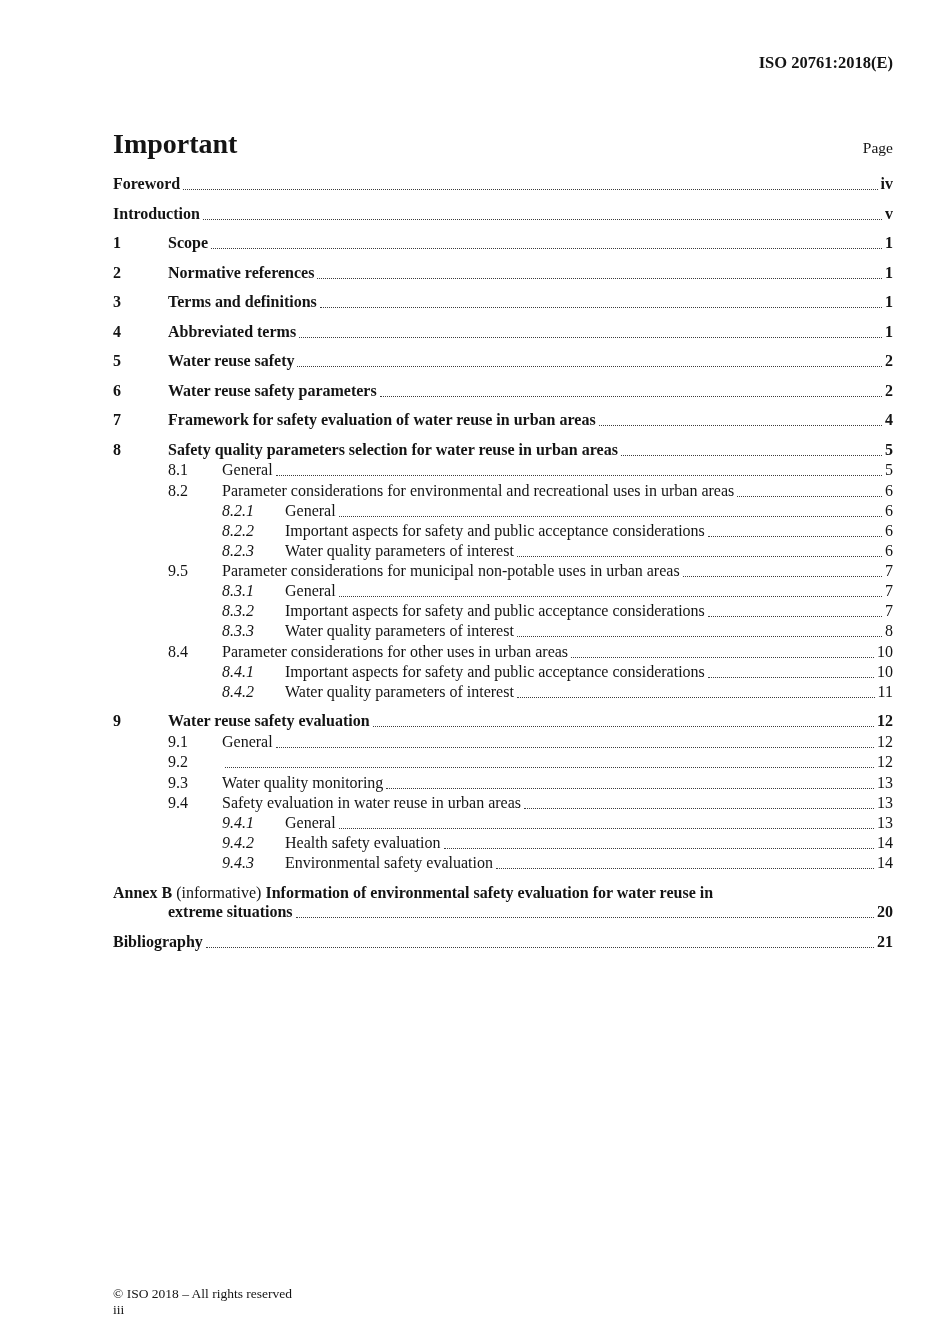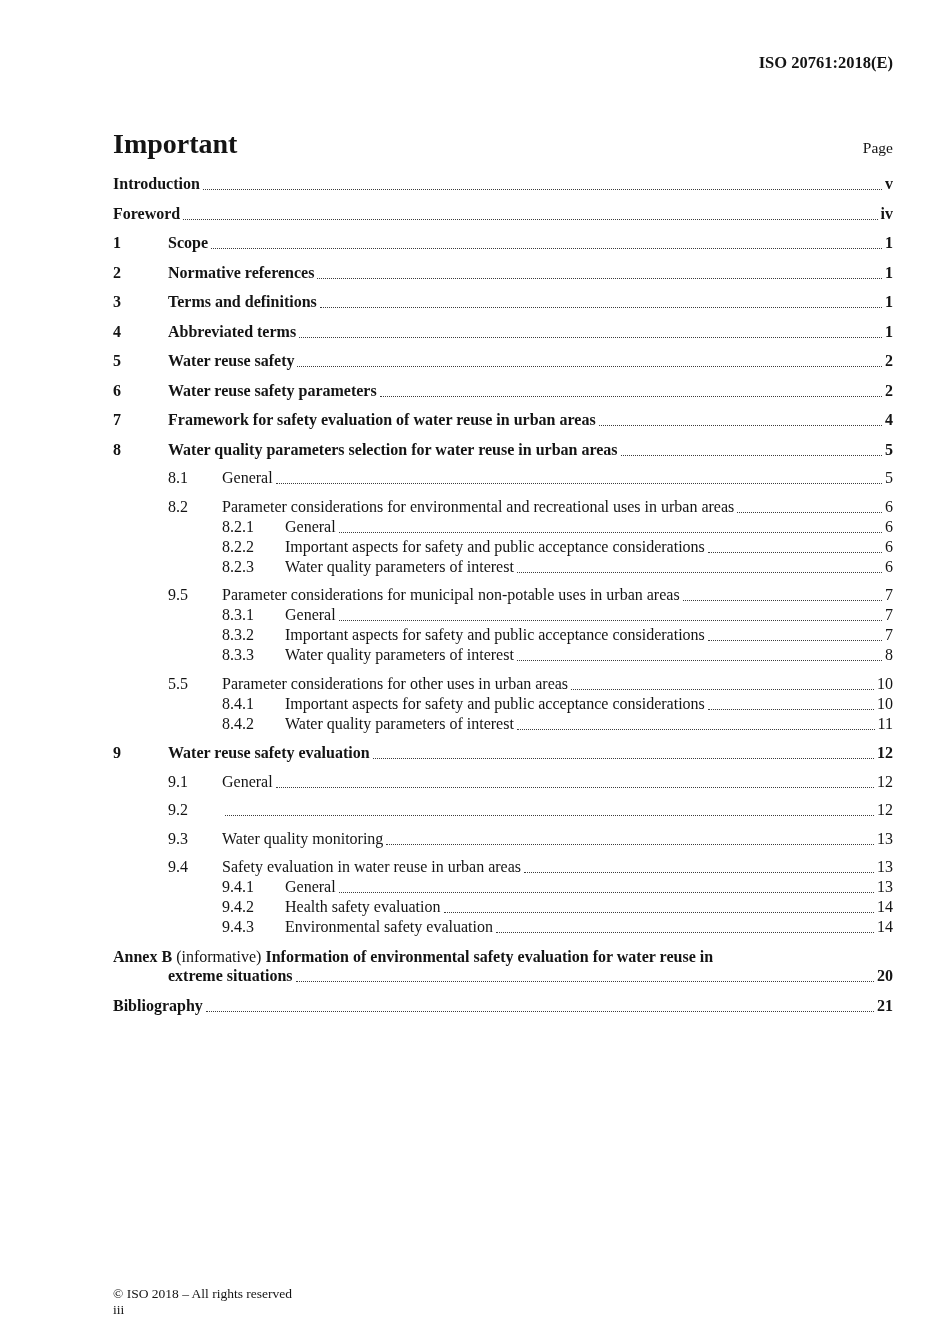--- a/index.html
+++ b/index.html
@@ -26,24 +26,24 @@
   .lbl { flex: 0 1 auto; }
   .dots {
     flex: 1 1 auto; min-width: 14px;
     border-bottom: 1.5px dotted #3c3c3c;
     margin: 0 3px 3.5px 3px;
     align-self: flex-end;
   }
   .pg { white-space: nowrap; }
   .b { font-weight: bold; }
   .front, .lv1 { font-weight: bold; margin-top: 10px; }
-  .lv2 { margin-top: 9px; padding-left: 55px; }
+  .lv2 { margin-top: 1px; padding-left: 55px; }
   .lv2 .num { flex: 0 0 54px; width: 54px; }
   .lv3 { margin-top: 0.5px; padding-left: 109px; }
-  .lv3 .num { flex: 0 0 63px; width: 63px; }
+  .lv3 .num { flex: 0 0 63px; width: 63px; font-style: italic; }
   .lv2, .lv3 { font-weight: normal; }
   .annex { margin-top: 10px; }
   .annex-line1 { font-weight: bold; }
   .annex-kind { font-weight: normal; }
   .annex-line2 { display: flex; padding-left: 55px; font-weight: bold; }
   .footer {
     position: absolute; left: 113px; right: 57px; top: 1286px;
     display: flex; justify-content: space-between;
     font-size: 13.5px;
     flex-direction: column;
@@ -56,28 +56,28 @@
 
 <div class="content">
   <div class="title-row">
     <span class="title">Important</span>
     <span class="page-label">Page</span>
   </div>
 
   <div class="toc">
 
     <div class="row front">
+        <span class="lbl">Foreword</span>
+        <span class="dots"></span>
+        <span class="pg">iv</span>
+      </div>
+    <div class="row front">
         <span class="lbl">Introduction</span>
         <span class="dots"></span>
         <span class="pg">v</span>
-      </div>
-    <div class="row front">
-        <span class="lbl">Foreword</span>
-        <span class="dots"></span>
-        <span class="pg">iv</span>
       </div>
 
     <div class="row lv1">
         <span class="num">1</span>
         <span class="lbl">Scope</span>
         <span class="dots"></span>
         <span class="pg">1</span>
       </div>
     <div class="row lv1">
         <span class="num">2</span>
@@ -110,21 +110,21 @@
         <span class="pg">2</span>
       </div>
     <div class="row lv1">
         <span class="num">7</span>
         <span class="lbl">Framework for safety evaluation of water reuse in urban areas</span>
         <span class="dots"></span>
         <span class="pg">4</span>
       </div>
     <div class="row lv1">
         <span class="num">8</span>
-        <span class="lbl">Water quality parameters selection for water reuse in urban areas</span>
+        <span class="lbl">Safety quality parameters selection for water reuse in urban areas</span>
         <span class="dots"></span>
         <span class="pg">5</span>
       </div>
     <div class="row lv2">
         <span class="num">8.1</span>
         <span class="lbl">General</span>
         <span class="dots"></span>
         <span class="pg">5</span>
       </div>
     <div class="row lv2">
@@ -169,21 +169,21 @@
         <span class="dots"></span>
         <span class="pg">7</span>
       </div>
     <div class="row lv3">
         <span class="num">8.3.3</span>
         <span class="lbl">Water quality parameters of interest</span>
         <span class="dots"></span>
         <span class="pg">8</span>
       </div>
     <div class="row lv2">
-        <span class="num">5.5</span>
+        <span class="num">8.4</span>
         <span class="lbl">Parameter considerations for other uses in urban areas</span>
         <span class="dots"></span>
         <span class="pg">10</span>
       </div>
     <div class="row lv3">
         <span class="num">8.4.1</span>
         <span class="lbl">Important aspects for safety and public acceptance considerations</span>
         <span class="dots"></span>
         <span class="pg">10</span>
       </div>

